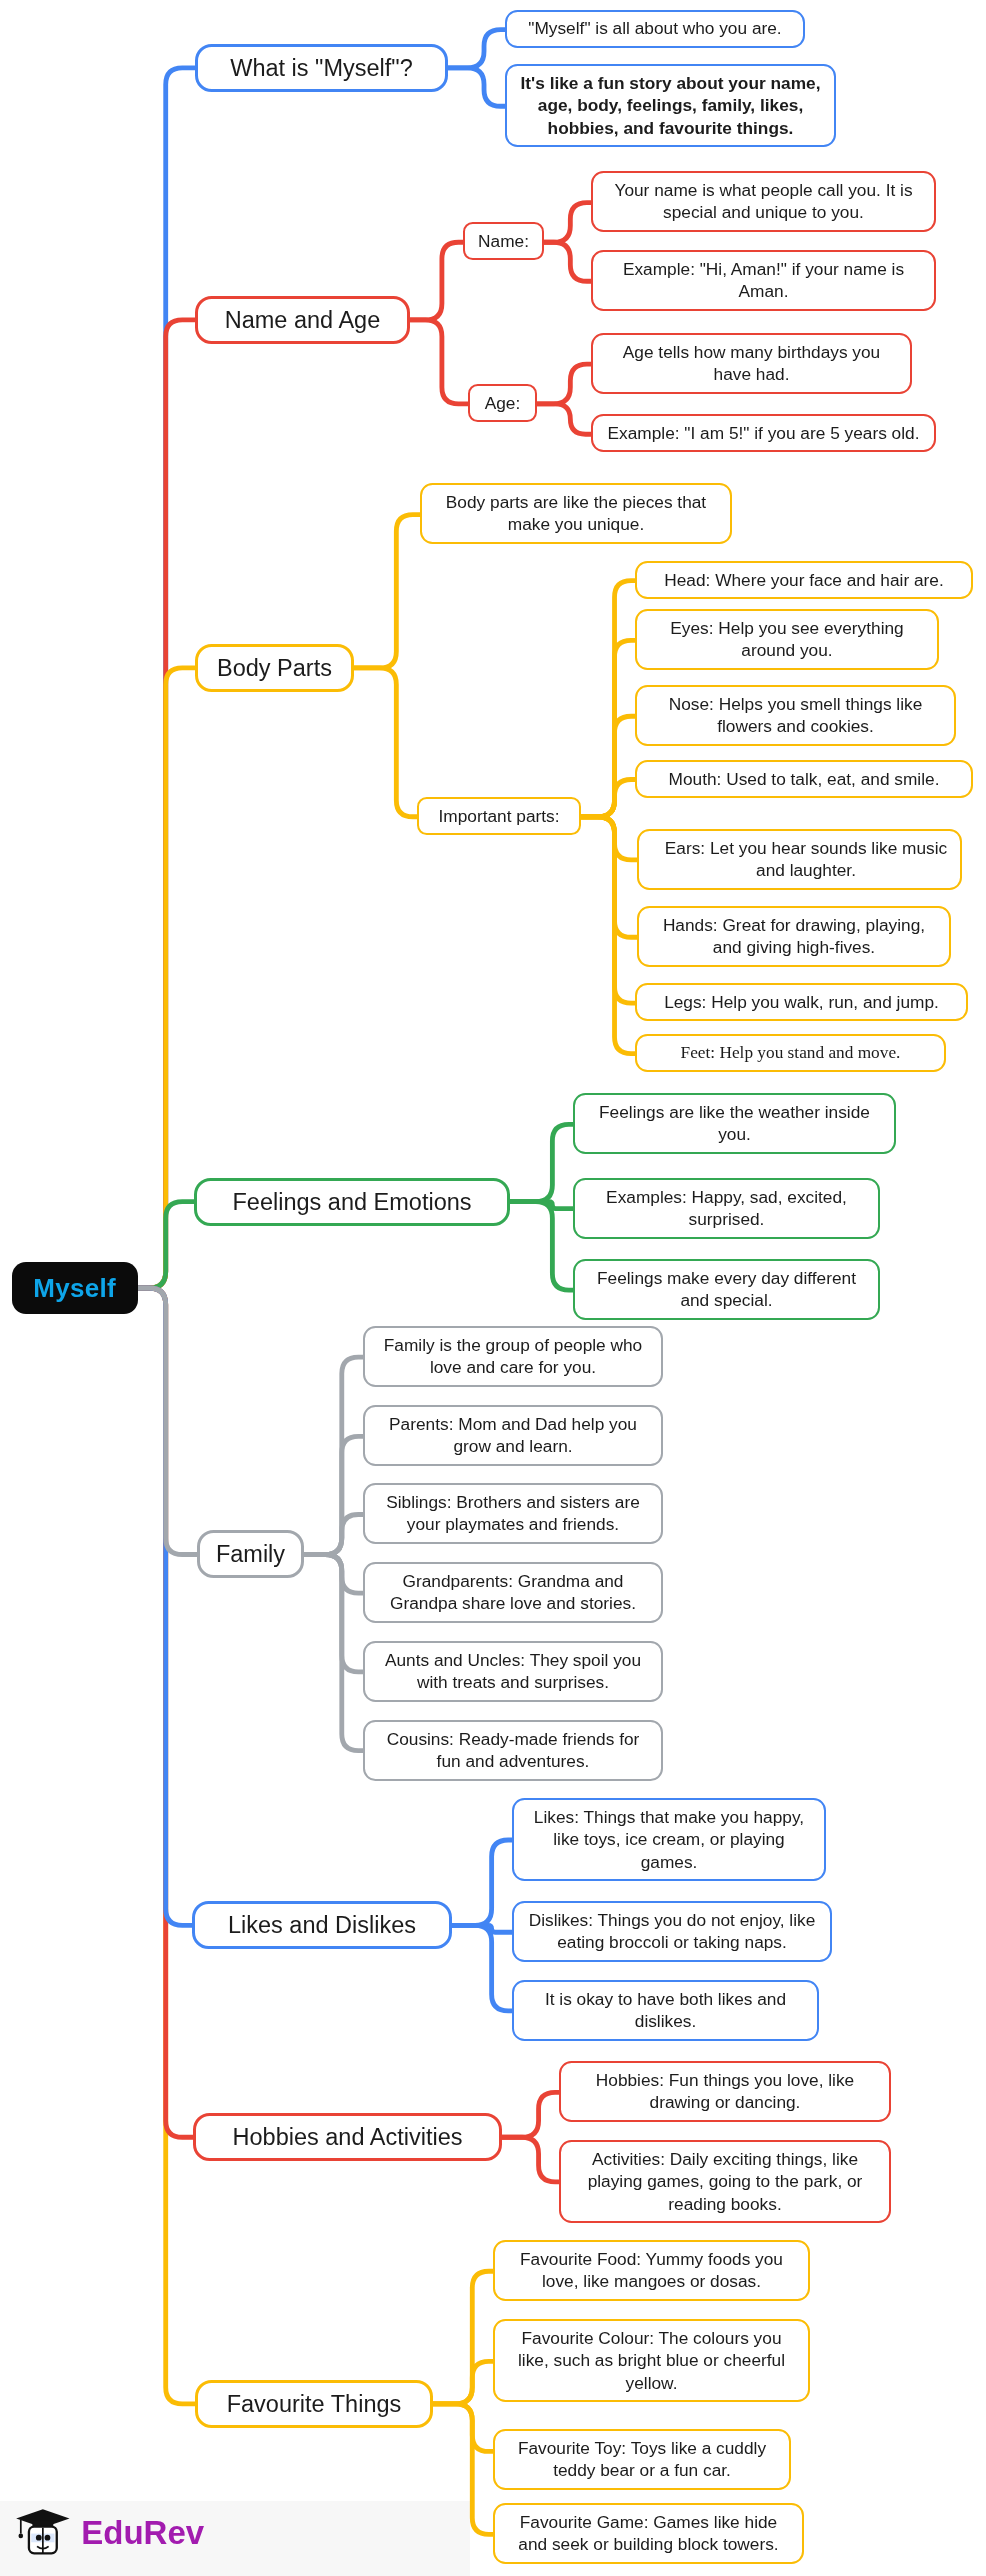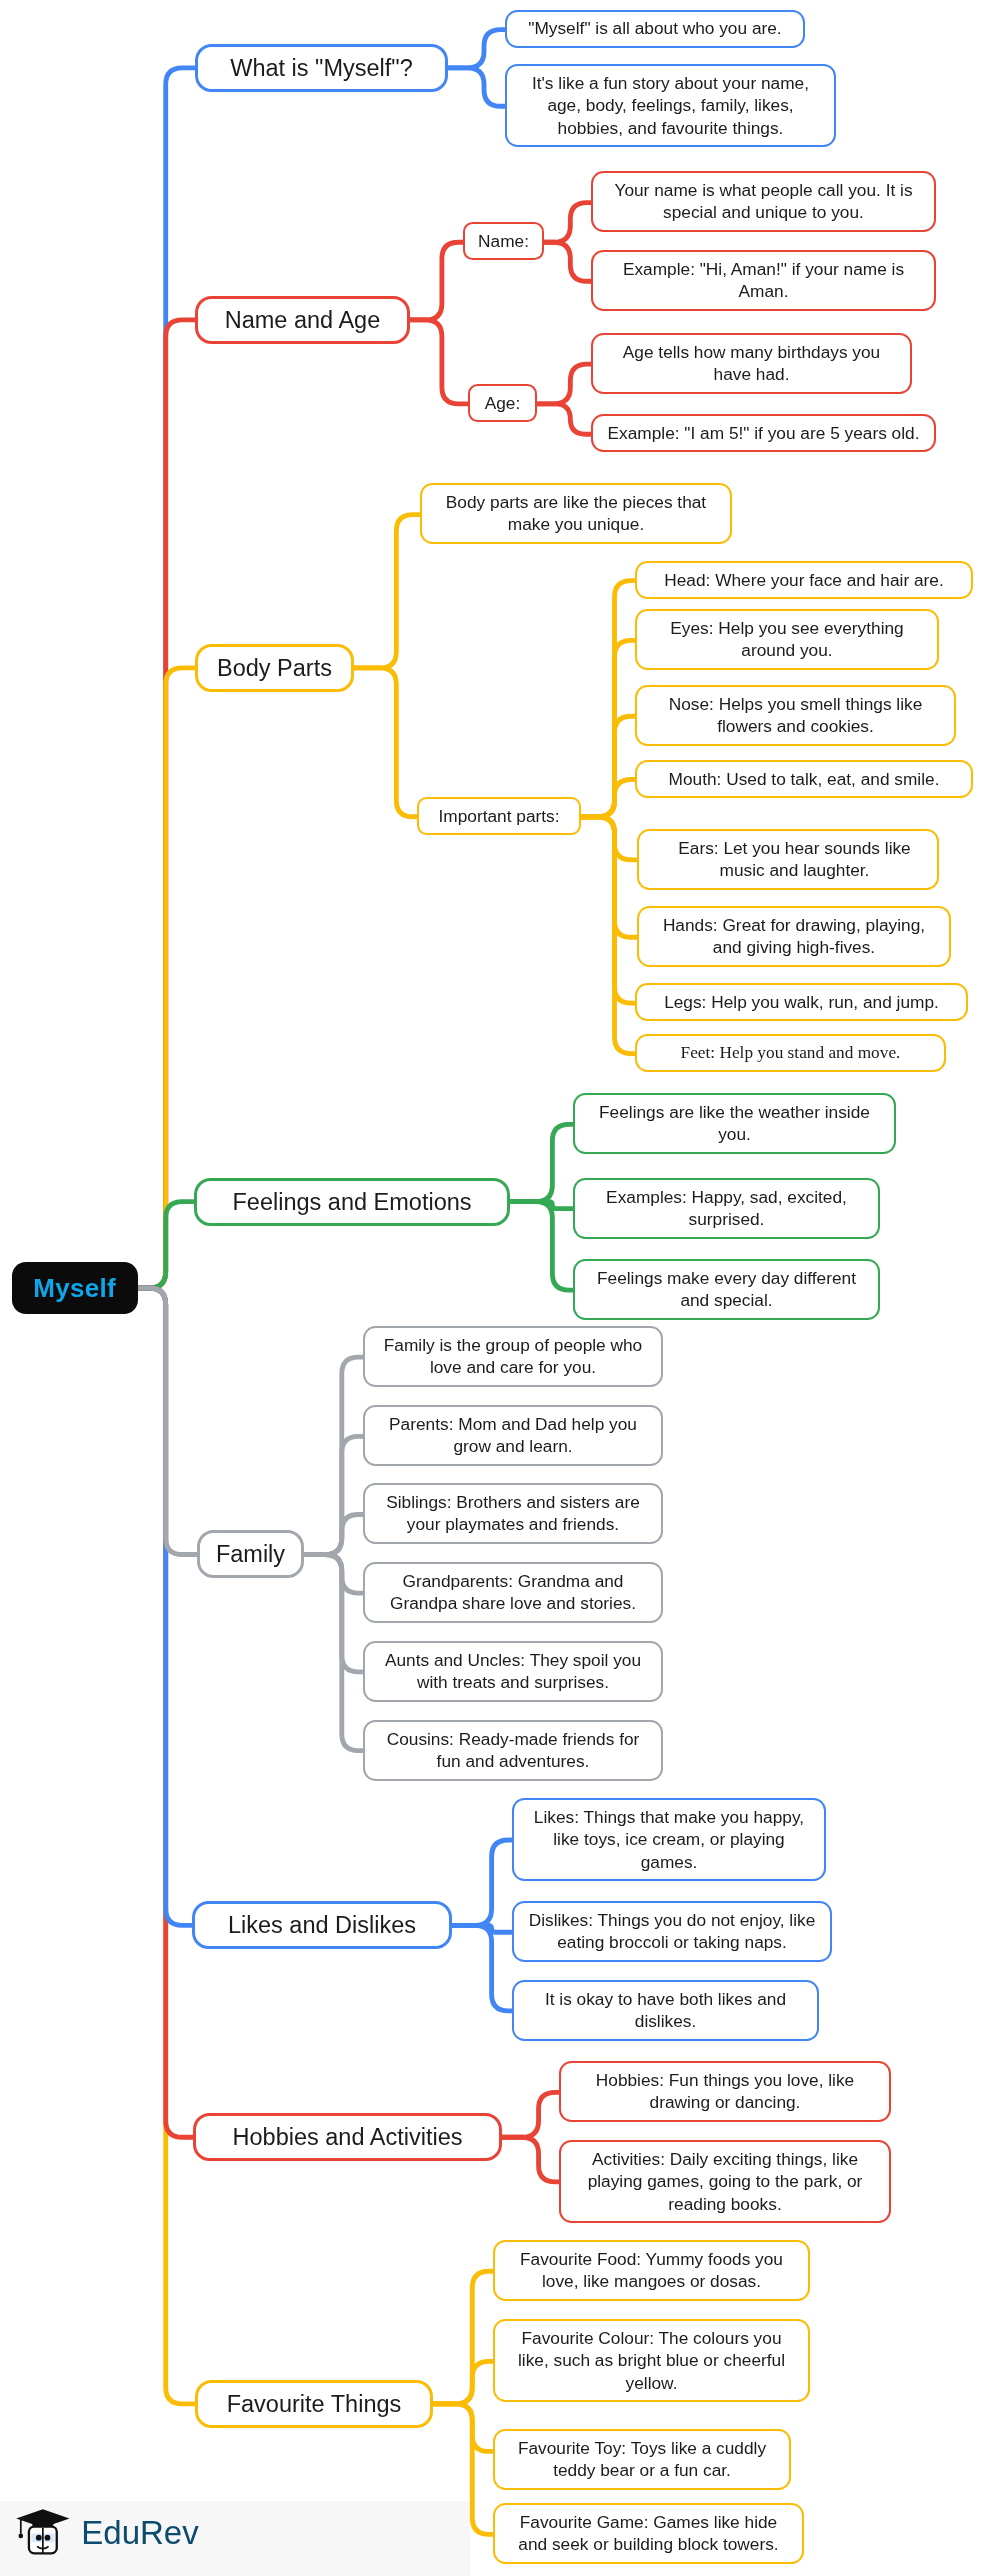--- a/index.html
+++ b/index.html
@@ -19,21 +19,21 @@
     font-size:23.5px;line-height:1.2;border:3.5px solid #000;border-radius:16.6px;
     padding:5.5px 11px;min-height:48px;
   }
   .root-node{
     background:#0b0b0b;color:#0ea5e9;font-weight:700;font-size:26px;border-radius:14px;
     min-height:52px;padding:4.1px 9.7px;letter-spacing:0.3px;
   }
   #edges-svg{position:absolute;left:0;top:0;z-index:1;}
   .band{position:absolute;left:0;top:2501px;width:470px;height:75px;background:#f7f7f7;z-index:0;}
   .logo{position:absolute;left:15px;top:2506px;display:flex;align-items:center;gap:8.3px;z-index:2;}
-  .logo-text{font-size:33px;font-weight:400;color:#0c4a6e;}
+  .logo-text{font-size:33px;font-weight:700;color:#a21caf;}
 </style>
 </head>
 <body>
 
 <div class="canvas" id="canvas">
   <div class="band"></div>
   <svg id="edges-svg" width="986" height="2576" viewBox="0 0 1428 3730">
       <path d="M 198 1865 L 216 1865 Q 240 1865 240 1841 L 240 122 Q 240 98 264 98 L 285 98" fill="none" stroke="#4285F4" stroke-width="7" stroke-linecap="round" stroke-linejoin="round"></path>
       <path d="M 198 1865 L 216 1865 Q 240 1865 240 1841 L 240 487 Q 240 463 264 463 L 285 463" fill="none" stroke="#E94335" stroke-width="7" stroke-linecap="round" stroke-linejoin="round"></path>
       <path d="M 198 1865 L 216 1865 Q 240 1865 240 1841 L 240 991 Q 240 967 264 967 L 285 967" fill="none" stroke="#FBBC05" stroke-width="7" stroke-linecap="round" stroke-linejoin="round"></path>
@@ -91,36 +91,36 @@
       <circle cx="41" cy="53" r="5" fill="#111"></circle>
       <circle cx="56" cy="53" r="5" fill="#111"></circle>
       <line x1="48" y1="36" x2="48" y2="80" stroke="#111" stroke-width="3"></line>
       <path d="M38,68 Q48,76 58,68" fill="none" stroke="#111" stroke-width="3"></path>
     </svg>
     <span class="logo-text">EduRev</span>
   </div>
 <div class="node root-node" style="left: 11.7px; top: 1262px; width: 126px;">Myself</div>
     <div class="node head" style="left: 195px; top: 44px; width: 253px; border-color: rgb(66, 133, 244);">What is "Myself"?</div>
     <div class="node leaf" style="left: 505px; top: 9.7px; width: 300px; border-color: rgb(66, 133, 244);">"Myself" is all about who you are.</div>
-    <div class="node leaf" style="left: 505px; top: 64px; width: 331px; border-color: rgb(66, 133, 244);">It's like a fun story about your name, age, body, feelings, family, likes, hobbies, and favourite things.</div>
+    <div class="node leaf" style="left: 505px; top: 64px; width: 331px; border-color: rgb(66, 133, 244); font-weight: bold;">It's like a fun story about your name, age, body, feelings, family, likes, hobbies, and favourite things.</div>
     <div class="node head" style="left: 195px; top: 296px; width: 215px; border-color: rgb(233, 67, 53);">Name and Age</div>
     <div class="node leaf label-node" style="left: 463px; top: 222px; width: 81px; border-color: rgb(233, 67, 53);">Name:</div>
     <div class="node leaf" style="left: 591px; top: 171px; width: 345px; border-color: rgb(233, 67, 53);">Your name is what people call you. It is special and unique to you.</div>
     <div class="node leaf" style="left: 591px; top: 250px; width: 345px; border-color: rgb(233, 67, 53);">Example: "Hi, Aman!" if your name is Aman.</div>
     <div class="node leaf label-node" style="left: 468px; top: 384px; width: 69px; border-color: rgb(233, 67, 53);">Age:</div>
     <div class="node leaf" style="left: 591px; top: 333px; width: 321px; border-color: rgb(233, 67, 53);">Age tells how many birthdays you have had.</div>
     <div class="node leaf" style="left: 591px; top: 414px; width: 345px; border-color: rgb(233, 67, 53);">Example: "I am 5!" if you are 5 years old.</div>
     <div class="node head" style="left: 195px; top: 644px; width: 159px; border-color: rgb(251, 188, 5);">Body Parts</div>
     <div class="node leaf" style="left: 420px; top: 483px; width: 312px; border-color: rgb(251, 188, 5);">Body parts are like the pieces that make you unique.</div>
     <div class="node leaf label-node" style="left: 417px; top: 797px; width: 164px; border-color: rgb(251, 188, 5);">Important parts:</div>
     <div class="node leaf" style="left: 635px; top: 561px; width: 338px; border-color: rgb(251, 188, 5);">Head: Where your face and hair are.</div>
     <div class="node leaf" style="left: 635px; top: 609px; width: 304px; border-color: rgb(251, 188, 5);">Eyes: Help you see everything around you.</div>
     <div class="node leaf" style="left: 635px; top: 685px; width: 321px; border-color: rgb(251, 188, 5);">Nose: Helps you smell things like flowers and cookies.</div>
     <div class="node leaf" style="left: 635px; top: 760px; width: 338px; border-color: rgb(251, 188, 5);">Mouth: Used to talk, eat, and smile.</div>
-    <div class="node leaf" style="left: 637px; top: 829px; width: 302px; border-color: rgb(251, 188, 5); padding-left: 24px;">Ears: Let you hear sounds like music and laughter.</div>
+    <div class="node leaf" style="left: 637px; top: 829px; width: 325px; border-color: rgb(251, 188, 5); padding-left: 24px;">Ears: Let you hear sounds like music and laughter.</div>
     <div class="node leaf" style="left: 637px; top: 906px; width: 314px; border-color: rgb(251, 188, 5);">Hands: Great for drawing, playing, and giving high-fives.</div>
     <div class="node leaf" style="left: 635px; top: 983px; width: 333px; border-color: rgb(251, 188, 5);">Legs: Help you walk, run, and jump.</div>
     <div class="node leaf" style="left: 635px; top: 1034px; width: 311px; border-color: rgb(251, 188, 5); font-family: Liberation Serif, serif;">Feet: Help you stand and move.</div>
     <div class="node head" style="left: 194px; top: 1178px; width: 316px; border-color: rgb(52, 168, 83);">Feelings and Emotions</div>
     <div class="node leaf" style="left: 573px; top: 1093px; width: 323px; border-color: rgb(52, 168, 83);">Feelings are like the weather inside you.</div>
     <div class="node leaf" style="left: 573px; top: 1178px; width: 307px; border-color: rgb(52, 168, 83);">Examples: Happy, sad, excited, surprised.</div>
     <div class="node leaf" style="left: 573px; top: 1259px; width: 307px; border-color: rgb(52, 168, 83);">Feelings make every day different and special.</div>
     <div class="node head" style="left: 197px; top: 1530px; width: 107px; border-color: rgb(162, 167, 173);">Family</div>
     <div class="node leaf" style="left: 363px; top: 1326px; width: 300px; border-color: rgb(162, 167, 173);">Family is the group of people who love and care for you.</div>
     <div class="node leaf" style="left: 363px; top: 1405px; width: 300px; border-color: rgb(162, 167, 173);">Parents: Mom and Dad help you grow and learn.</div>

